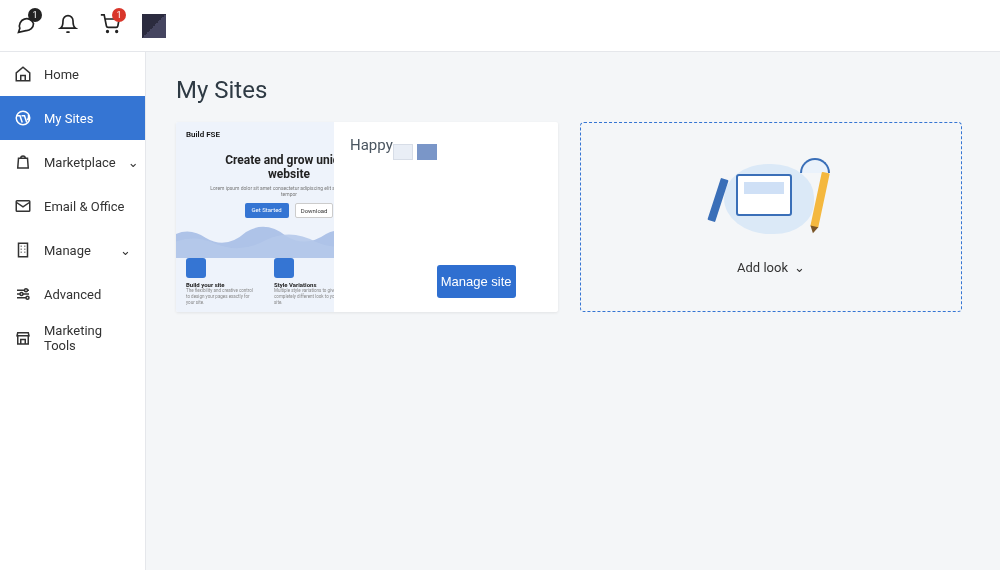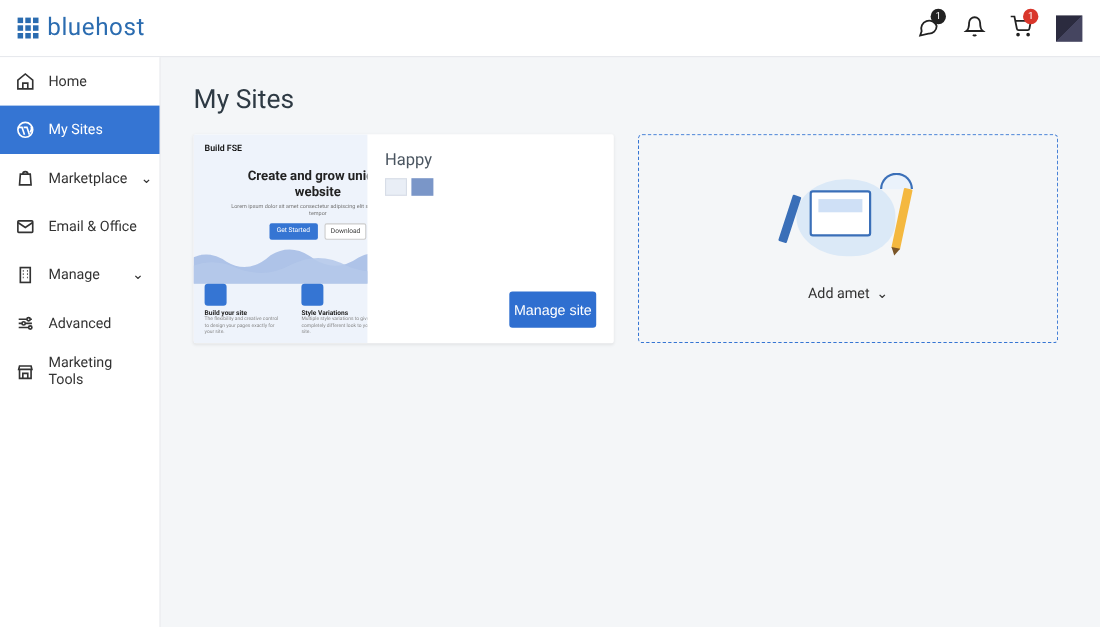--- a/index.html
+++ b/index.html
@@ -36,21 +36,21 @@
   .sp-btns { display: flex; gap: 6px; justify-content: center; margin-top: 6px; }
   .sp-btn1 { background: #3575d3; color: #fff; font-size: 6px; padding: 3px 7px; border-radius: 2px; }
   .sp-btn2 { background: #fff; border: 1px solid #ccc; color: #333; font-size: 6px; padding: 3px 5px; border-radius: 2px; }
   .sp-mtn-shape { position: absolute; bottom: 54px; left: -10px; right: -10px; height: 40px; }
   .sp-cards-row { position: absolute; bottom: 6px; left: 10px; right: -40px; display: flex; gap: 18px; }
   .sp-mini { width: 70px; }
   .sp-mini-ico { width: 20px; height: 20px; background: #3575d3; border-radius: 3px; margin-bottom: 3px; }
   .sp-mini-t { font-size: 6px; font-weight: 700; color: #222; }
   .sp-mini-d { font-size: 4.5px; color: #888; line-height: 1.3; }
 
-  .site-right { flex: 1; padding: 14px 16px; display: flex; flex-direction: column; }
+  .site-right { flex: 1; padding: 14px 16px; display: flex; }
   .site-name { font-size: 15px; color: #4a5560; font-weight: 400; }
   .swatches { display: flex; gap: 4px; margin-top: 8px; }
   .sw { width: 20px; height: 16px; }
   .sw1 { background: #e9eef6; border: 1px solid #d7dde7; }
   .sw2 { background: #7a96c8; }
   .site-right-actions { margin-top: auto; display: flex; justify-content: flex-end; }
   .manage-btn { background: #2f6fd0; color: #fff; border: none; padding: 9px 4px; font-size: 13px; border-radius: 3px; cursor: pointer; }
 
   .add-card { width: 382px; height: 190px; border: 1px dashed #3575d3; border-radius: 4px; display: flex; flex-direction: column; align-items: center; justify-content: center; cursor: pointer; background: transparent; }
   .add-illus { width: 110px; height: 78px; position: relative; margin-bottom: 22px; }
@@ -60,34 +60,20 @@
   .frame::before { content: ""; position: absolute; top: 6px; left: 6px; right: 6px; height: 12px; background: #cfe0f6; }
   .ruler { position: absolute; left: -2px; top: 18px; width: 8px; height: 44px; background: #3a6fb8; transform: rotate(18deg); border-radius: 1px; }
   .pencil { position: absolute; right: 2px; top: 12px; width: 8px; height: 56px; background: #f4b83f; transform: rotate(12deg); border-radius: 1px; }
   .pencil::after { content: ""; position: absolute; bottom: -6px; left: 0; width: 0; height: 0; border-left: 4px solid transparent; border-right: 4px solid transparent; border-top: 7px solid #7a5527; }
   .protractor { position: absolute; right: -4px; top: -2px; width: 30px; height: 15px; border: 2px solid #3a6fb8; border-bottom: none; border-radius: 30px 30px 0 0; background: #eaf2fb; }
 </style>
 </head>
 <body>
 
 <div class="topbar">
-  <div class="brand">
-    <div class="brand-dots">
-      <span></span>
-        <span></span>
-        <span></span>
-        <span></span>
-        <span></span>
-        <span></span>
-        <span></span>
-        <span></span>
-        <span></span>
-    </div>
-    <div class="brand-word">bluehost</div>
-  </div>
   <div class="topbar-right">
     <div class="topicon">
       <svg width="20" height="20" viewBox="0 0 24 24" fill="none" stroke="#222" stroke-width="2">
           <path d="M21 11.5a8.38 8.38 0 0 1-9 8.4L3 22l1.6-4.8A8.5 8.5 0 1 1 21 11.5z"></path>
         </svg>
       <div class="badge badge-dark">1</div>
     </div>
     <div class="topicon">
       <svg width="20" height="20" viewBox="0 0 24 24" fill="none" stroke="#222" stroke-width="2">
           <path d="M18 8a6 6 0 0 0-12 0c0 7-3 9-3 9h18s-3-2-3-9"></path>
@@ -233,20 +219,20 @@
 
       <div class="add-card">
         <div class="add-illus">
           <div class="blob"></div>
           <div class="protractor"></div>
           <div class="frame"></div>
           <div class="ruler"></div>
           <div class="pencil"></div>
         </div>
         <div class="add-label">
-          <span>Add amet</span>
+          <span>Add look</span>
           <span>⌄</span>
         </div>
       </div>
 
     </div>
   </div>
 </div>
 
 </body></html>

